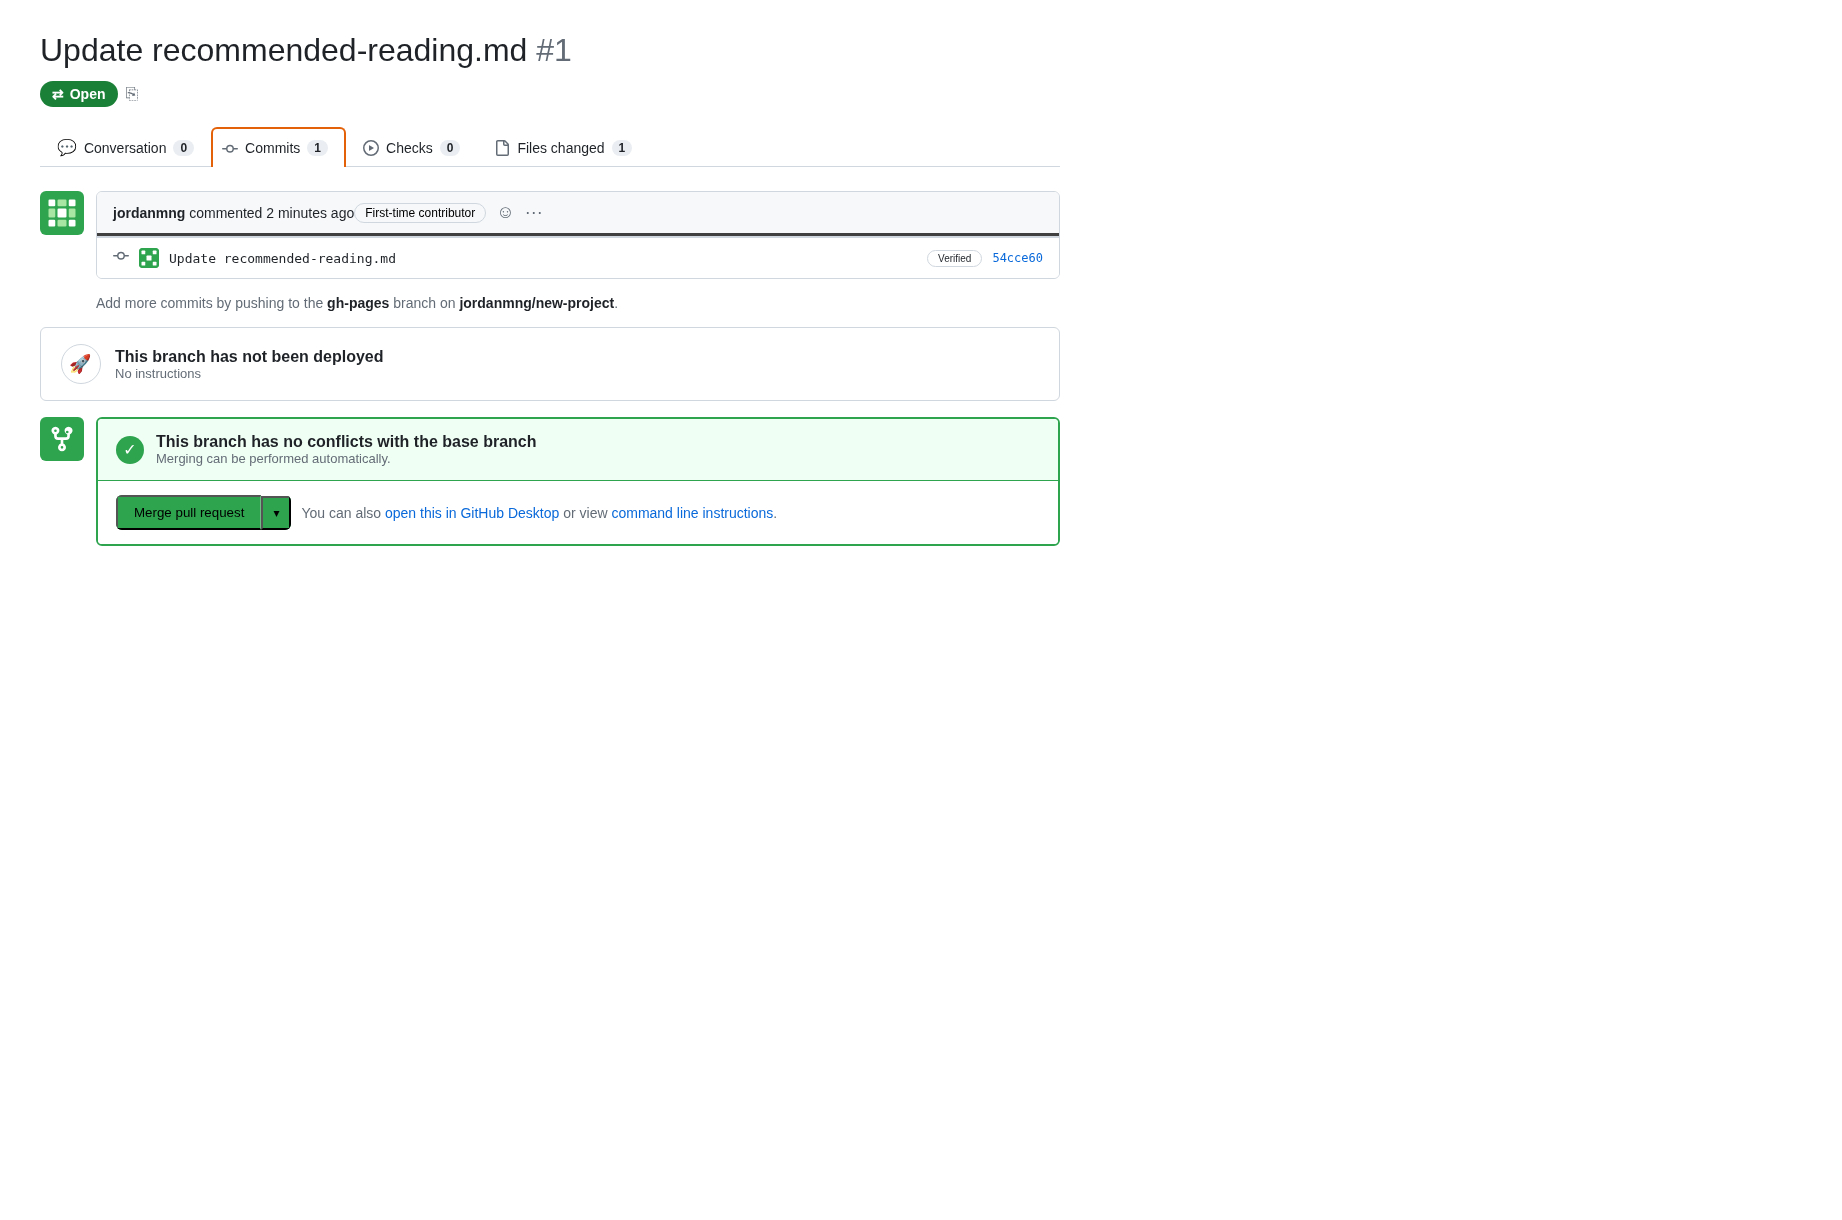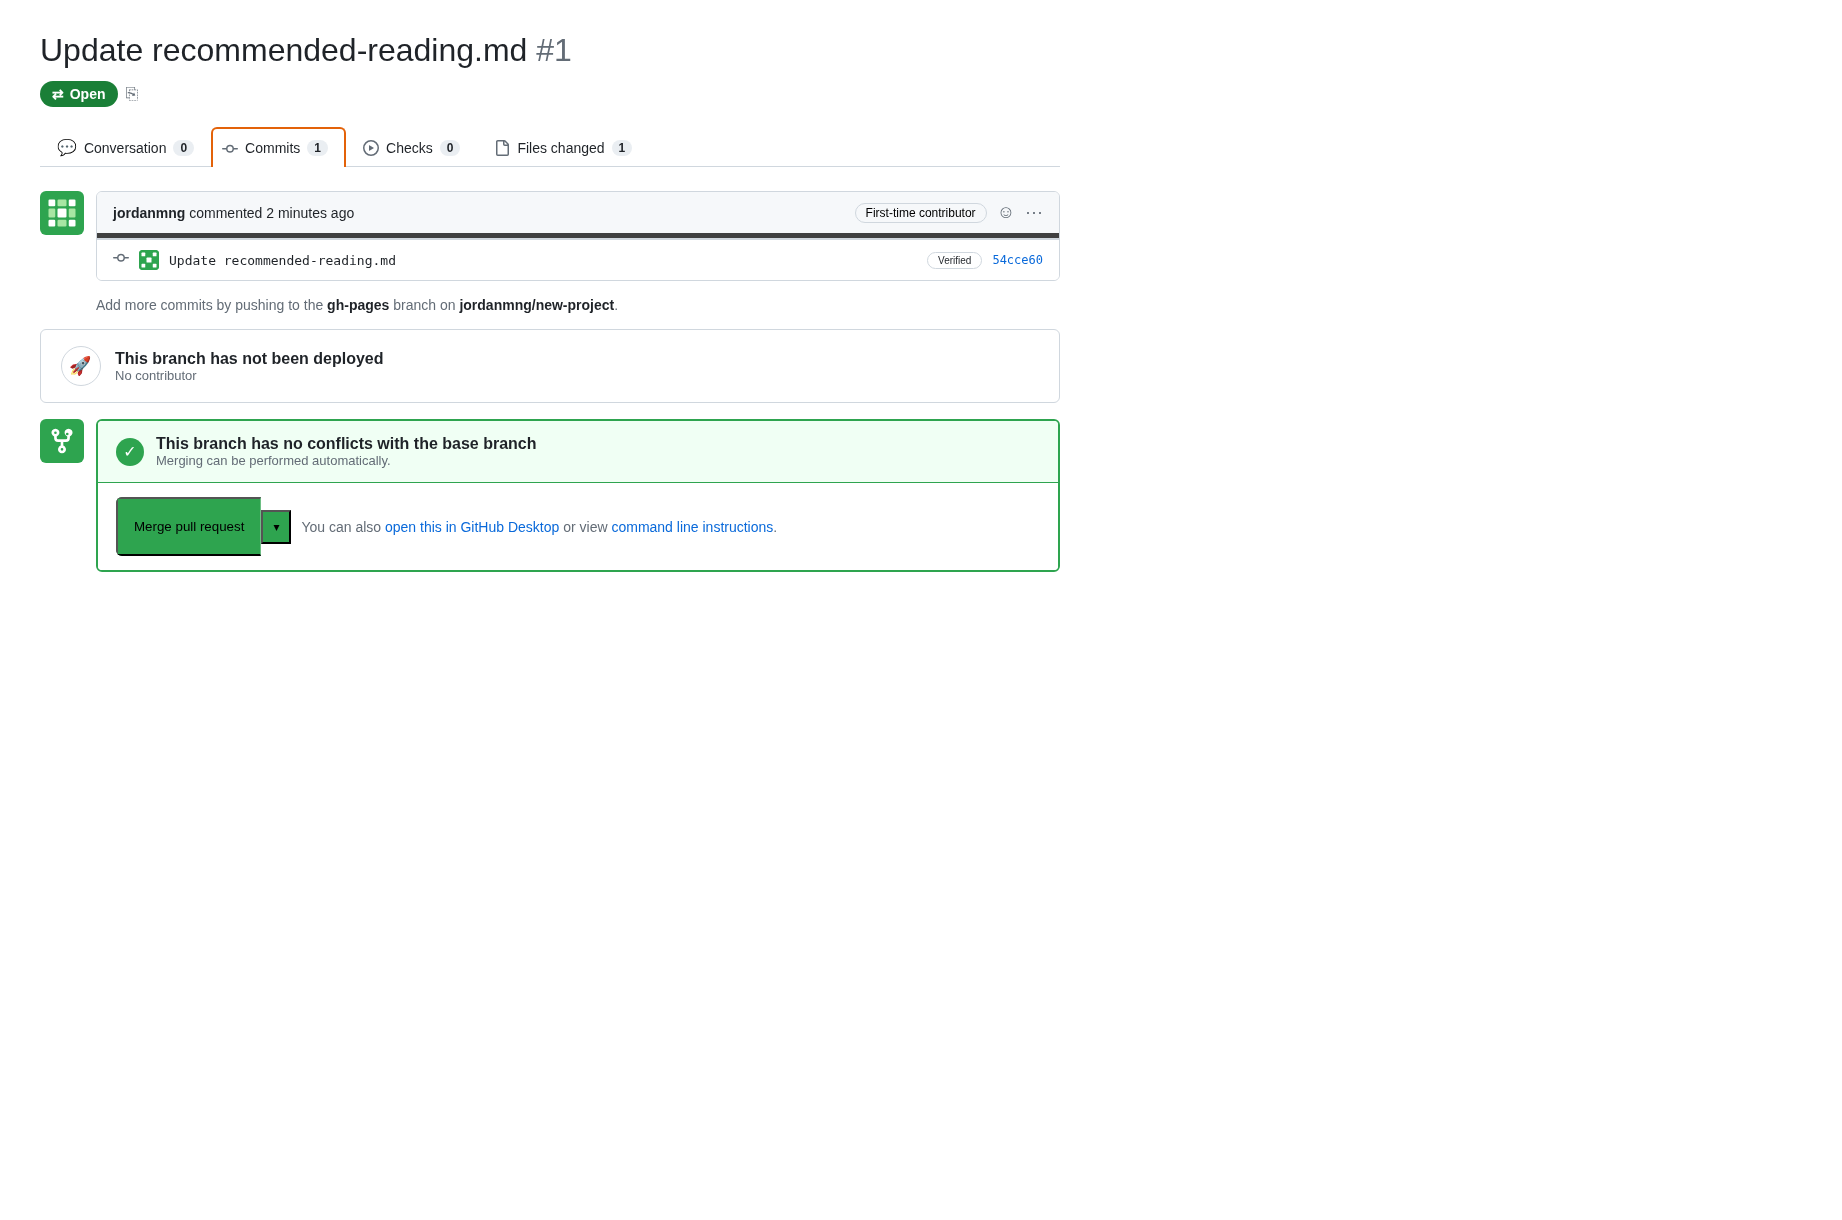--- a/index.html
+++ b/index.html
@@ -137,23 +137,22 @@
     .comment-box {
       flex: 1;
       border: 1px solid #d0d7de;
       border-radius: 6px;
       overflow: hidden;
     }
 
     .comment-header {
       display: flex;
       align-items: center;
-      justify-content: space-between;
       background: #f6f8fa;
-      border-bottom: 5px solid #404040;
+      border-bottom: 3px solid #404040;
       padding: 10px 16px;
     }
 
     .comment-header-left {
       font-size: 14px;
       color: #1f2328;
     }
     .comment-header-left strong {
       font-weight: 600;
     }
@@ -352,21 +351,21 @@
       font-weight: 600;
       color: #fff;
       border: none;
       border-radius: 6px;
       cursor: pointer;
       overflow: hidden;
     }
 
     .merge-btn-main {
       background: #2ea44f;
-      padding: 20px 16px;
+      padding: 8px 16px;
       border-right: 1px solid rgba(255,255,255,0.3);
     }
     .merge-btn-dropdown {
       background: #2ea44f;
       padding: 8px 10px;
       font-size: 12px;
     }
 
     .merge-or-text {
       color: #636c76;
@@ -491,21 +490,21 @@
 </div>
 
 <p class="info-text">
   <span>Add more commits by pushing to the </span><strong>gh-pages</strong><span> branch on </span><strong>jordanmng/new-project</strong><span>.</span>
 </p>
 
 <div class="deploy-box">
   <div class="deploy-icon">🚀</div>
   <div>
     <div class="deploy-title">This branch has not been deployed</div>
-    <div class="deploy-subtitle">No contributor</div>
+    <div class="deploy-subtitle">No instructions</div>
   </div>
 </div>
 
 <div class="merge-area">
   <div class="merge-avatar">
     <svg width="28" height="28" viewBox="0 0 16 16" fill="white" xmlns="http://www.w3.org/2000/svg">
       <path d="M5 3.25a.75.75 0 1 1-1.5 0 .75.75 0 0 1 1.5 0Zm0 2.122a2.25 2.25 0 1 0-1.5 0v.878A2.25 2.25 0 0 0 5.75 8.5h1.5v2.128a2.251 2.251 0 1 0 1.5 0V8.5h1.5a2.25 2.25 0 0 0 2.25-2.25v-.878a2.25 2.25 0 1 0-1.5 0v.878a.75.75 0 0 1-.75.75h-4.5A.75.75 0 0 1 5 6.25v-.878Zm3.75 7.378a.75.75 0 1 1-1.5 0 .75.75 0 0 1 1.5 0Zm3-8.75a.75.75 0 1 1-1.5 0 .75.75 0 0 1 1.5 0Z"></path>
     </svg>
   </div>
 

